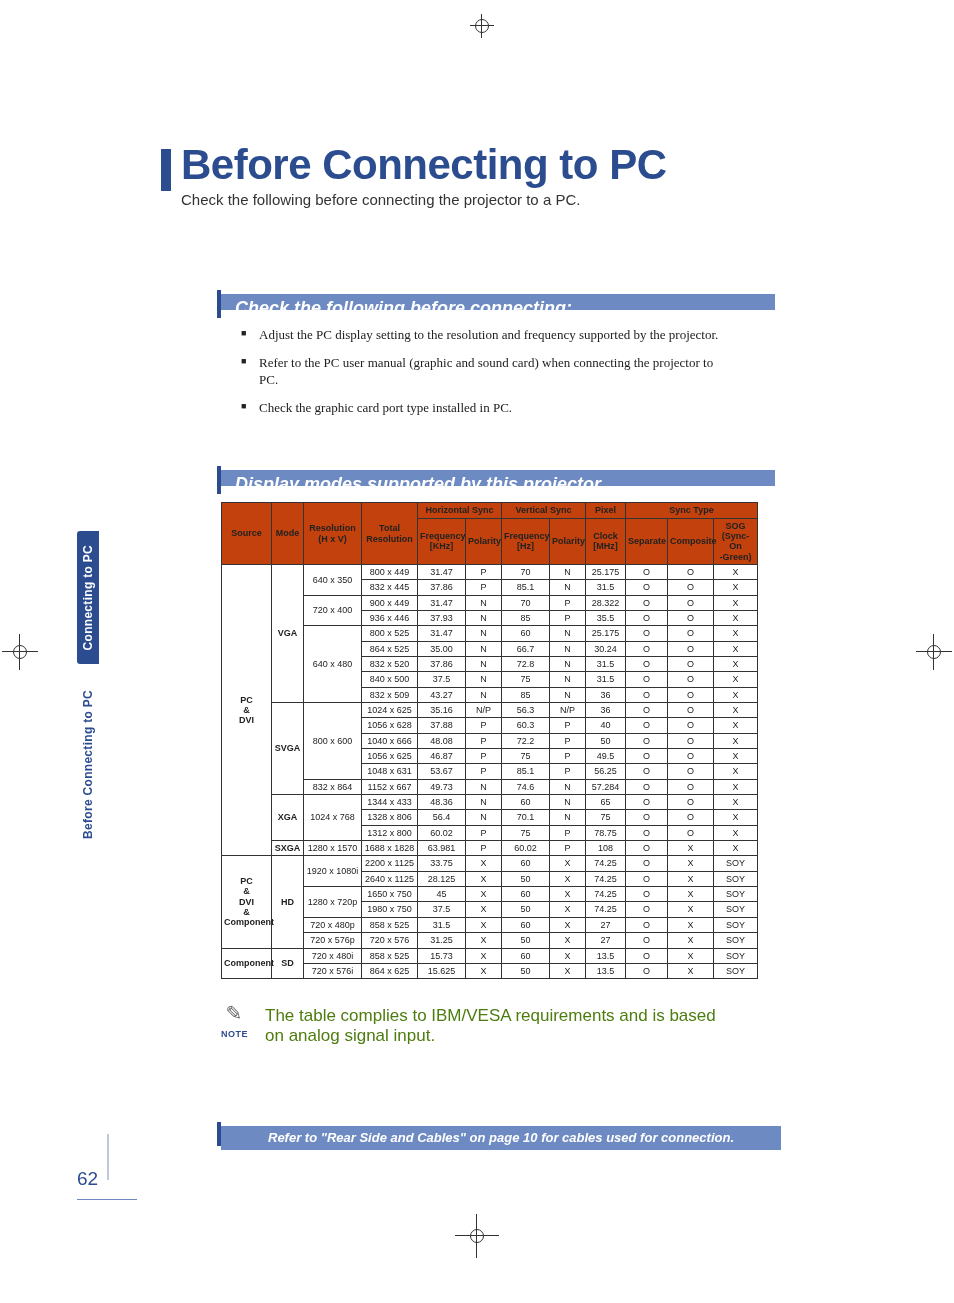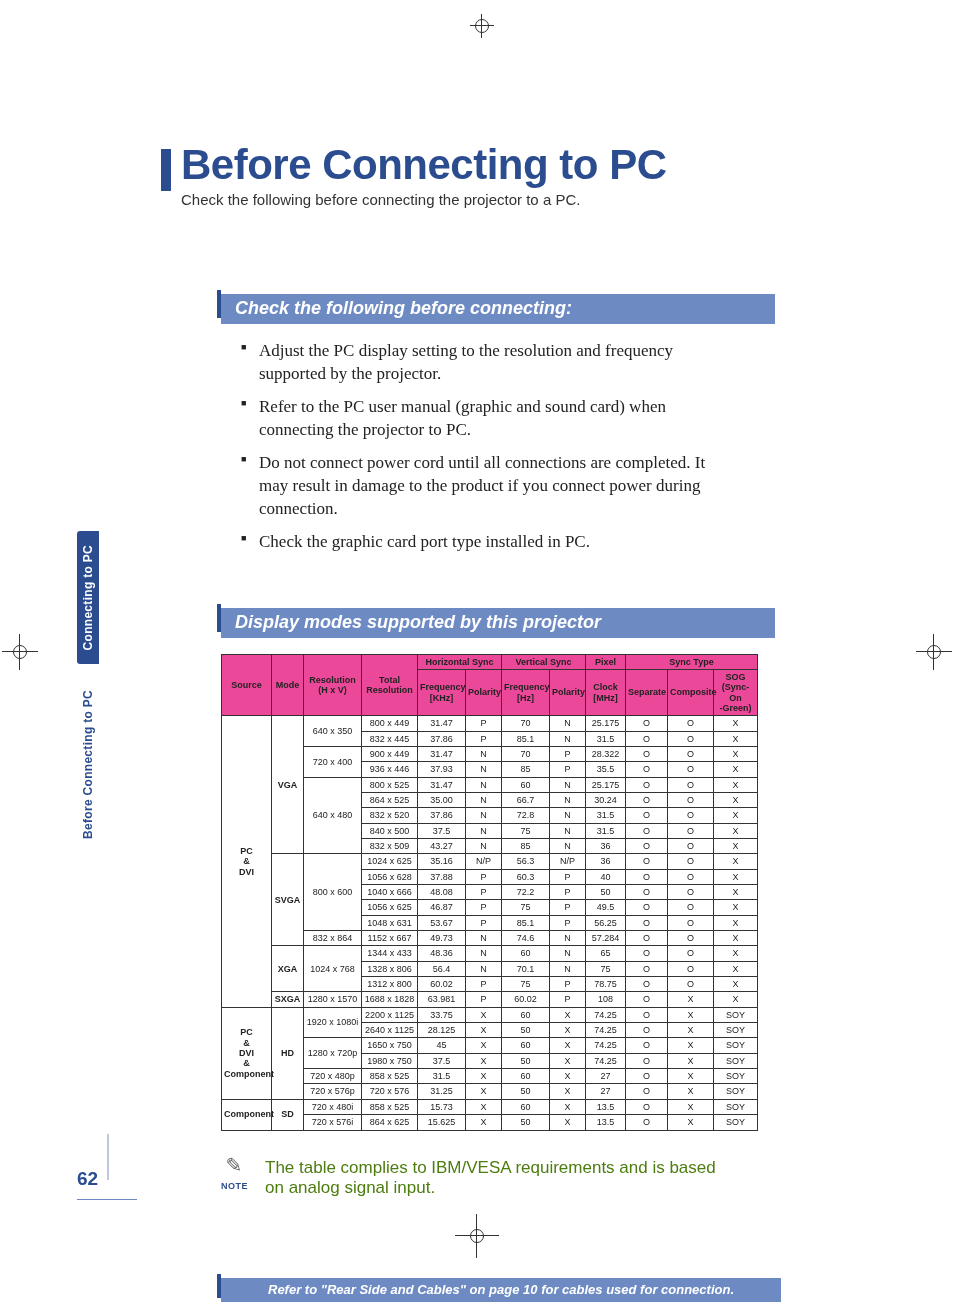--- a/index.html
+++ b/index.html
@@ -156,21 +156,21 @@
     padding-left:20px;
     margin-top:2px;
     font-size:15px;
     color:#333;
   }
 
   
   .ribbon {
     margin: 30px 0 16px 160px;
     width: 540px;
-    height: 30px;
+    height: 16px;
     position: relative;
     background:#6d8ac3;
     color:#fff;
     font-size:18px;
     font-weight:600;
     font-style: italic;
     line-height:28px;
     padding-left:14px;
     font-family:"Helvetica Neue",Arial,sans-serif;
   }
@@ -187,21 +187,21 @@
   ul.bullets {
     margin: 0 120px 0 180px;
     padding: 0;
     list-style: none;
   }
   ul.bullets li {
     position: relative;
     padding-left: 18px;
     margin: 10px 0;
     font-family: Georgia, "Times New Roman", serif;
-    font-size: 17px;
+    font-size: 13px;
     line-height: 1.35;
     color:#222;
   }
   ul.bullets li::before {
     content:"■";
     position:absolute;
     left:0; top:1px;
     font-size:9px;
     color:#222;
   }
@@ -219,21 +219,21 @@
   table.modes th, table.modes td {
     border: 1px solid #333;
     padding: 2px 2px;
     text-align: center;
     vertical-align: middle;
     font-family: Arial, sans-serif;
     line-height:1.15;
   }
   table.modes th {
     font-weight: 700;
-    background:#ec4899;
+    background:#c2410c;
   }
   table.modes td.rowlabel { font-weight:700; }
 
   
   .note-block {
     margin: 24px 120px 0 160px;
     display:flex;
     align-items:flex-start;
     gap:18px;
   }
@@ -283,21 +283,21 @@
     left:-4px;top:-4px;width:4px;height:24px;background:#2b4d8f;
   }
 
   
   .page-number {
     position:absolute;
     left:16px;
     bottom:52px;
     font-size:19px;
     color:#2b4d8f;
-    font-weight:700;
+    font-weight:400;
     text-align:center;
   }
   .page-number-rule{
     position:absolute;
     left:46px;
     bottom:62px;
     width:2px; height:46px;
     background:#2b4d8f;
     opacity:.3;
   }
@@ -344,21 +344,20 @@
     <div class="title-bar"></div>
     <h1 class="title">Before Connecting to PC</h1>
     <div class="subtitle">Check the following before connecting the projector to a PC.</div>
   </div>
 
   <div class="ribbon first">Check the following before connecting:</div>
 
   <ul class="bullets">
     <li>Adjust the PC display setting to the resolution and frequency supported by the projector.</li>
     <li>Refer to the PC user manual (graphic and sound card) when connecting the projector to PC.</li>
-    <li>Do not connect power cord until all connections are completed. It may result in damage to the product if you connect power during connection.</li>
     <li>Check the graphic card port type installed in PC.</li>
   </ul>
 
   <div class="ribbon" style="margin-top:54px">Display modes supported by this projector</div>
 
   <div class="table-wrap">
     <table class="modes">
       <colgroup>
         <col style="width:50px">
           <col style="width:32px">

